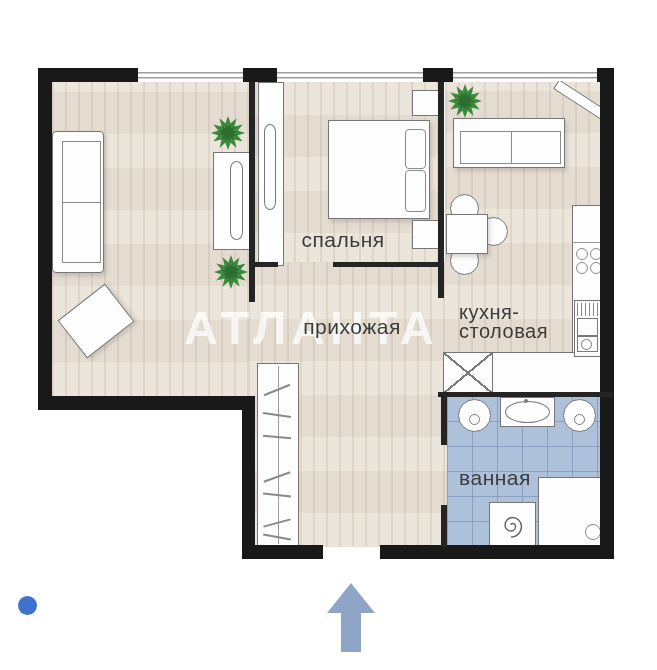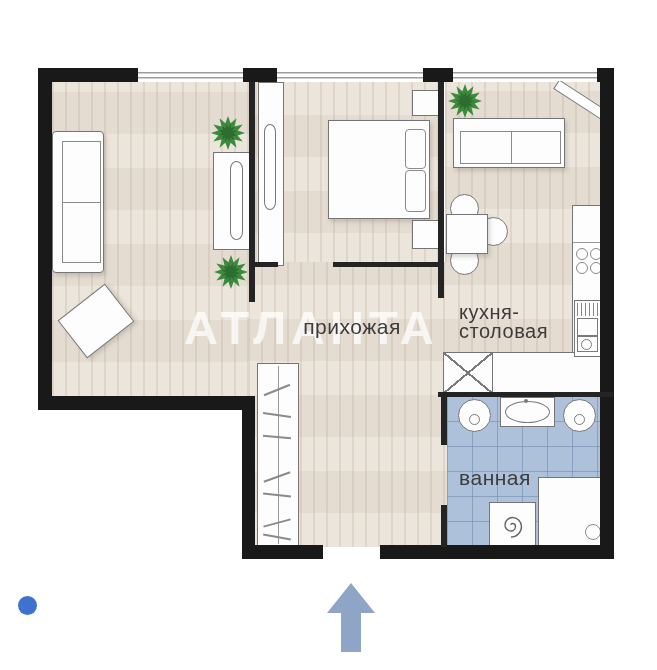--- a/index.html
+++ b/index.html
@@ -162,20 +162,21 @@
   <div class="thinwall" style="left:249px;top:82px;width:6px;height:220px;"></div>
   <div class="thinwall" style="left:249px;top:262px;width:29px;height:5px;"></div>
   <div class="thinwall" style="left:333px;top:262px;width:110px;height:5px;"></div>
   <div class="thinwall" style="left:438px;top:82px;width:6px;height:216px;"></div>
   <div class="thinwall" style="left:438px;top:392px;width:175px;height:5px;"></div>
   <div class="thinwall" style="left:441px;top:397px;width:6px;height:48px;"></div>
   <div class="thinwall" style="left:441px;top:505px;width:6px;height:42px;"></div>
 
   <div id="watermark" style="left:166px;top:300px;margin-left:18px;">АТЛАНТА</div>
 
+  <div class="room-label" style="left:343px;top:228px;">спальня</div>
   <div class="room-label" style="left:352px;top:315px;">прихожая</div>
   <div class="room-label" id="kitchen-label" style="left:459px;top:303px;">
     <span style="display:block;">кухня-</span>
     <span style="display:block;text-align:center;">столовая</span>
   </div>
   <div class="room-label" style="left:495px;top:466px;">ванная</div>
 
   <div id="entrance-arrow-head" style="left:327px;top:583px;border-bottom:30px solid #8fa5c7;"></div>
   <div id="entrance-arrow-shaft" style="left:341px;top:612px;width:20px;height:40px;background:#8fa5c7;"></div>
 

